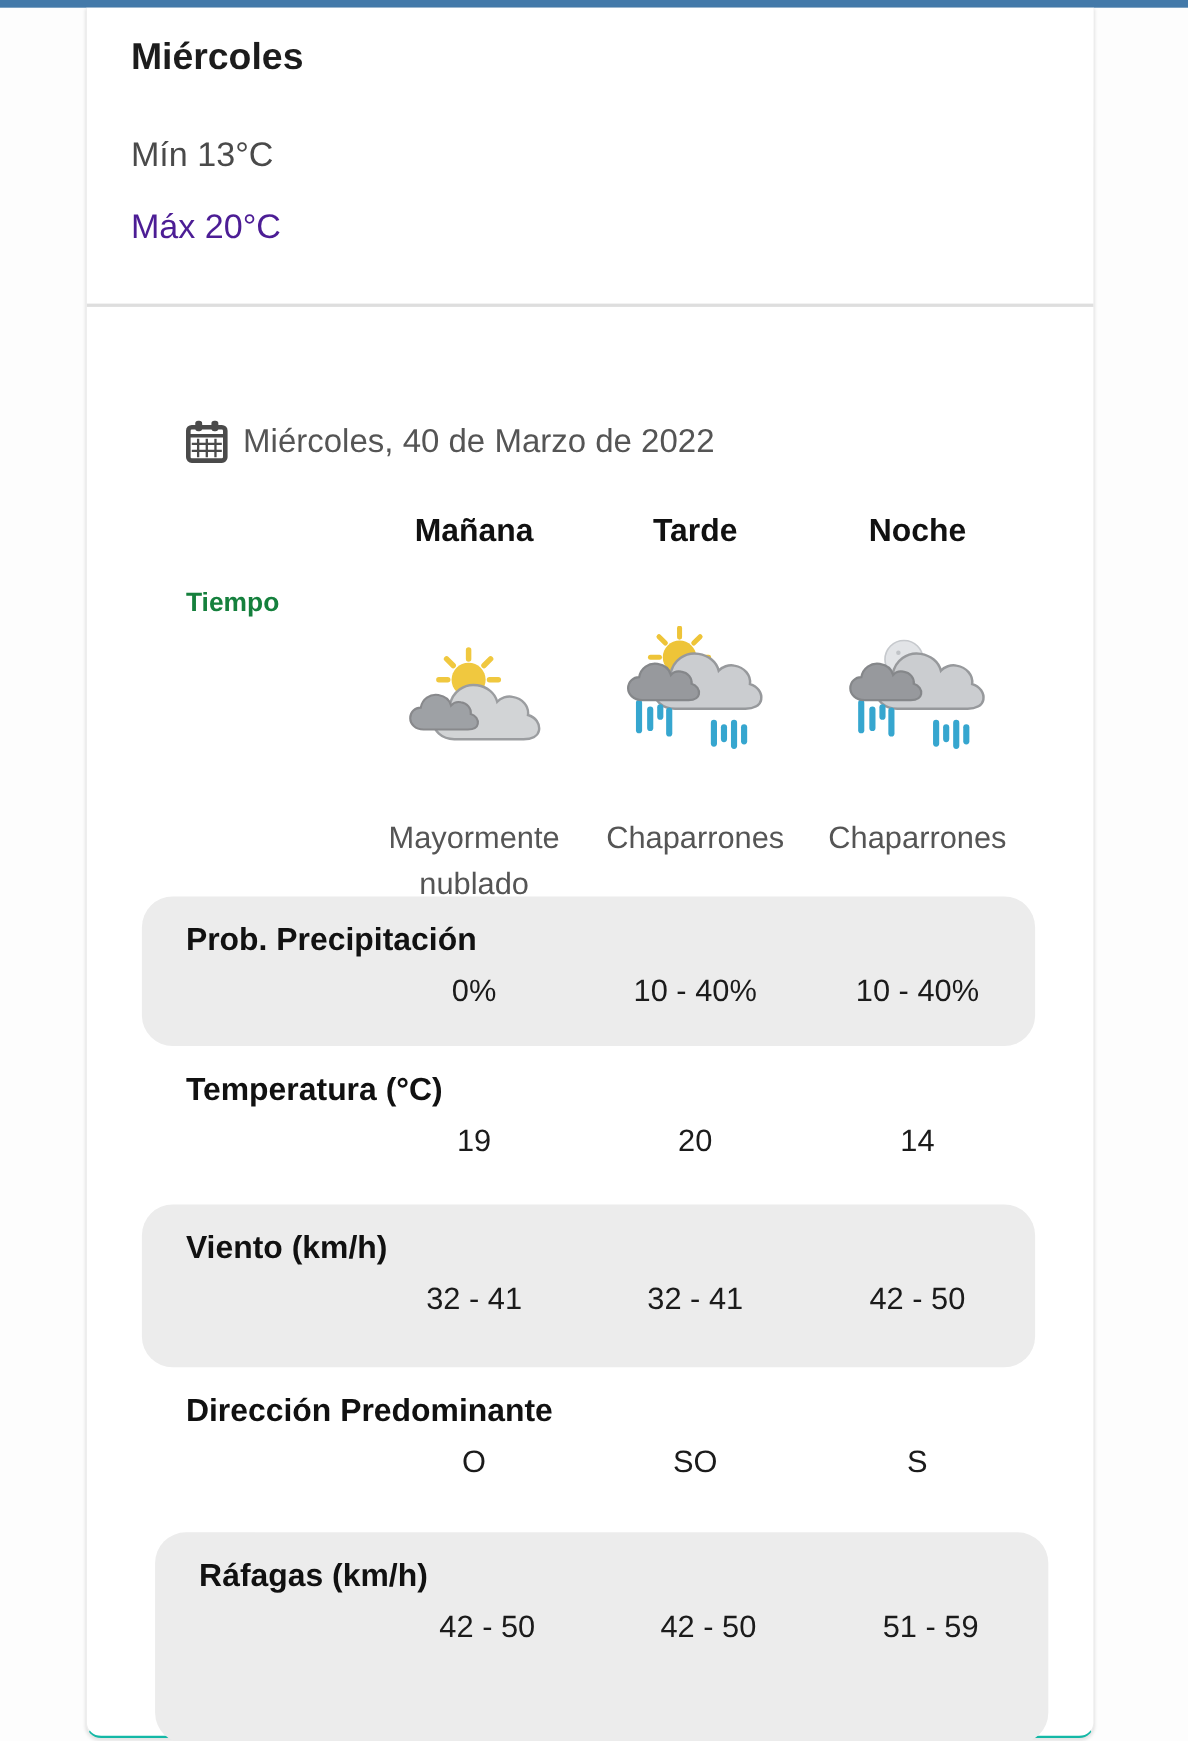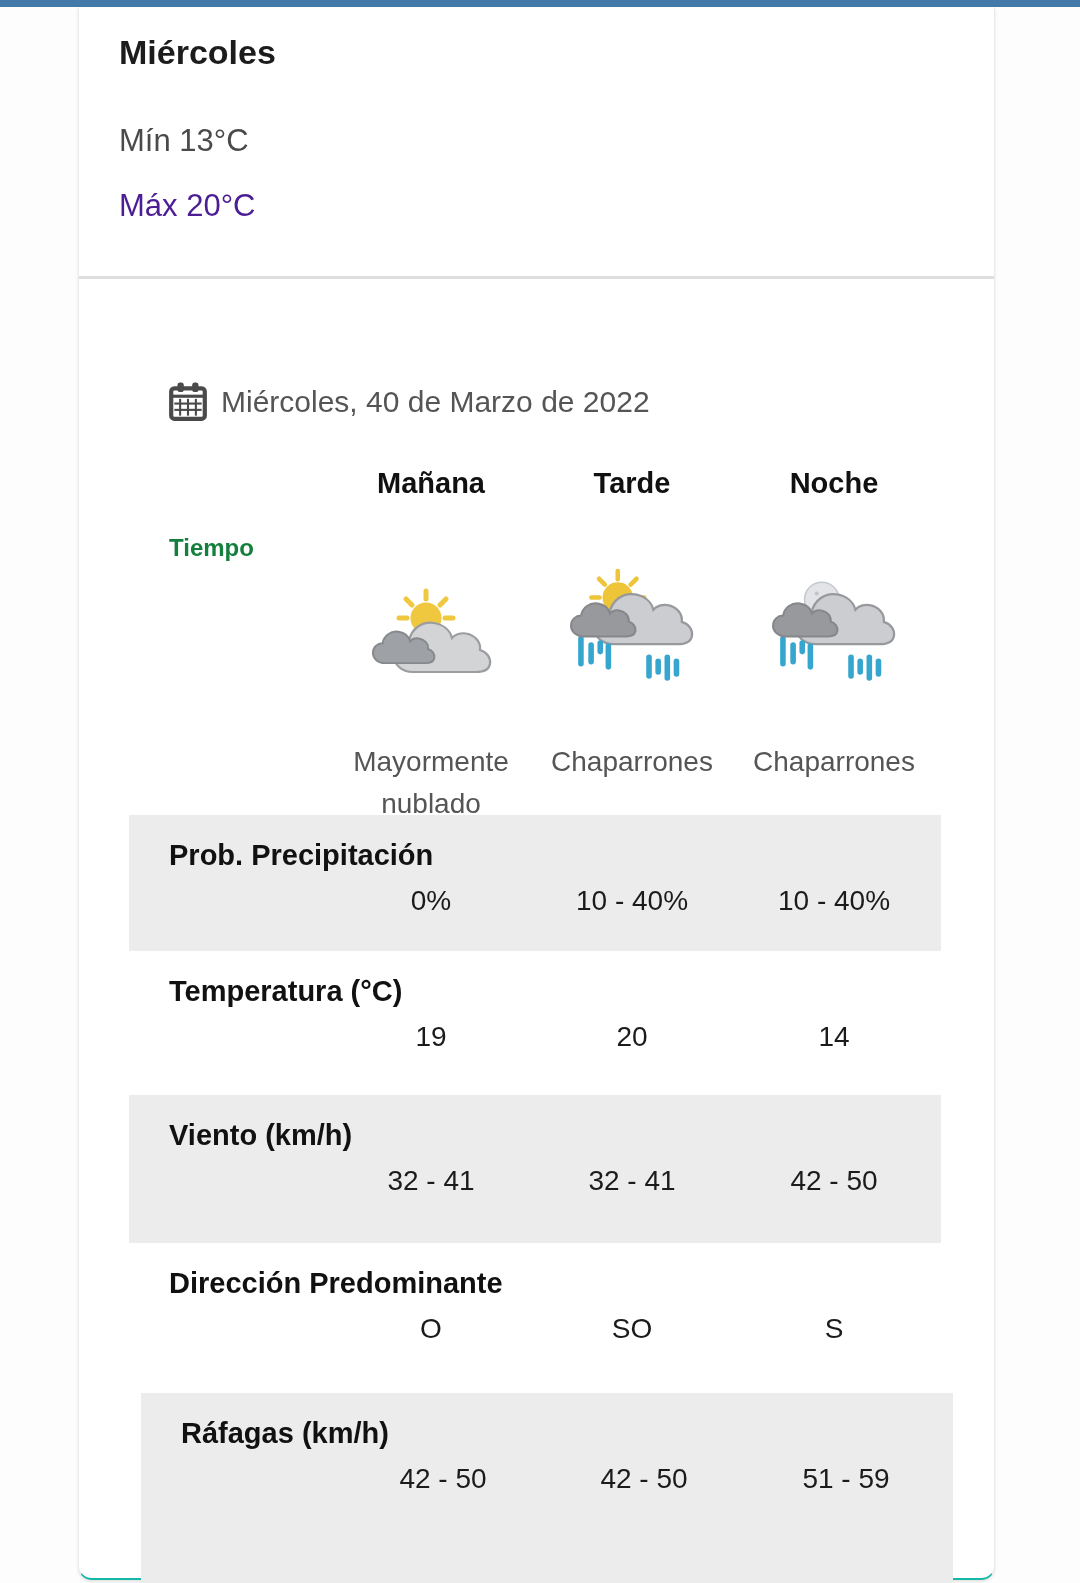--- a/index.html
+++ b/index.html
@@ -14,21 +14,21 @@
   .max-temp{position:absolute;left:40px;top:181px;font-size:31px;font-weight:500;color:#4c1d95;}
   .divider{position:absolute;left:0;top:269px;width:100%;height:3px;background:#dedede;}
   .date-row{position:absolute;left:88px;top:374px;display:flex;align-items:center;gap:12px;}
   .date-row .txt{font-size:30px;color:#555555;}
   .col-head{position:absolute;top:460px;width:200px;text-align:center;font-size:29px;font-weight:700;color:#111;}
   .c0{left:252px;} .c1{left:453px;} .c2{left:655px;}
   .tiempo-label{position:absolute;left:90px;top:527px;font-size:24px;font-weight:700;color:#15803d;}
   .wicon-cell{position:absolute;top:563px;width:200px;height:120px;display:flex;align-items:center;justify-content:center;}
   .cond-cell{position:absolute;top:687px;width:200px;text-align:center;font-size:28px;color:#555555;line-height:42px;margin-top:47px;}
   .stat-row{position:absolute;left:50px;width:812px;}
-  .stat-row.gray{background:#ececec;}
+  .stat-row.gray{background:#ececec;border-radius:28px;}
   .stat-label{position:absolute;left:40px;top:24px;font-size:29px;font-weight:700;color:#111;white-space:nowrap;}
   .stat-val{position:absolute;top:70px;width:200px;text-align:center;font-size:28px;color:#1b1b1b;}
   .v0{left:202px;} .v1{left:403px;} .v2{left:605px;}
   .r-precip{top:808px;height:136px;}
   .r-temp{top:944px;height:144px;}
   .r-viento{top:1088px;height:148px;}
   .r-dir{top:1236px;height:150px;}
   .r-rafagas{top:1386px;height:192px;margin-left:12px;}
   svg{display:block;}
 </style>

